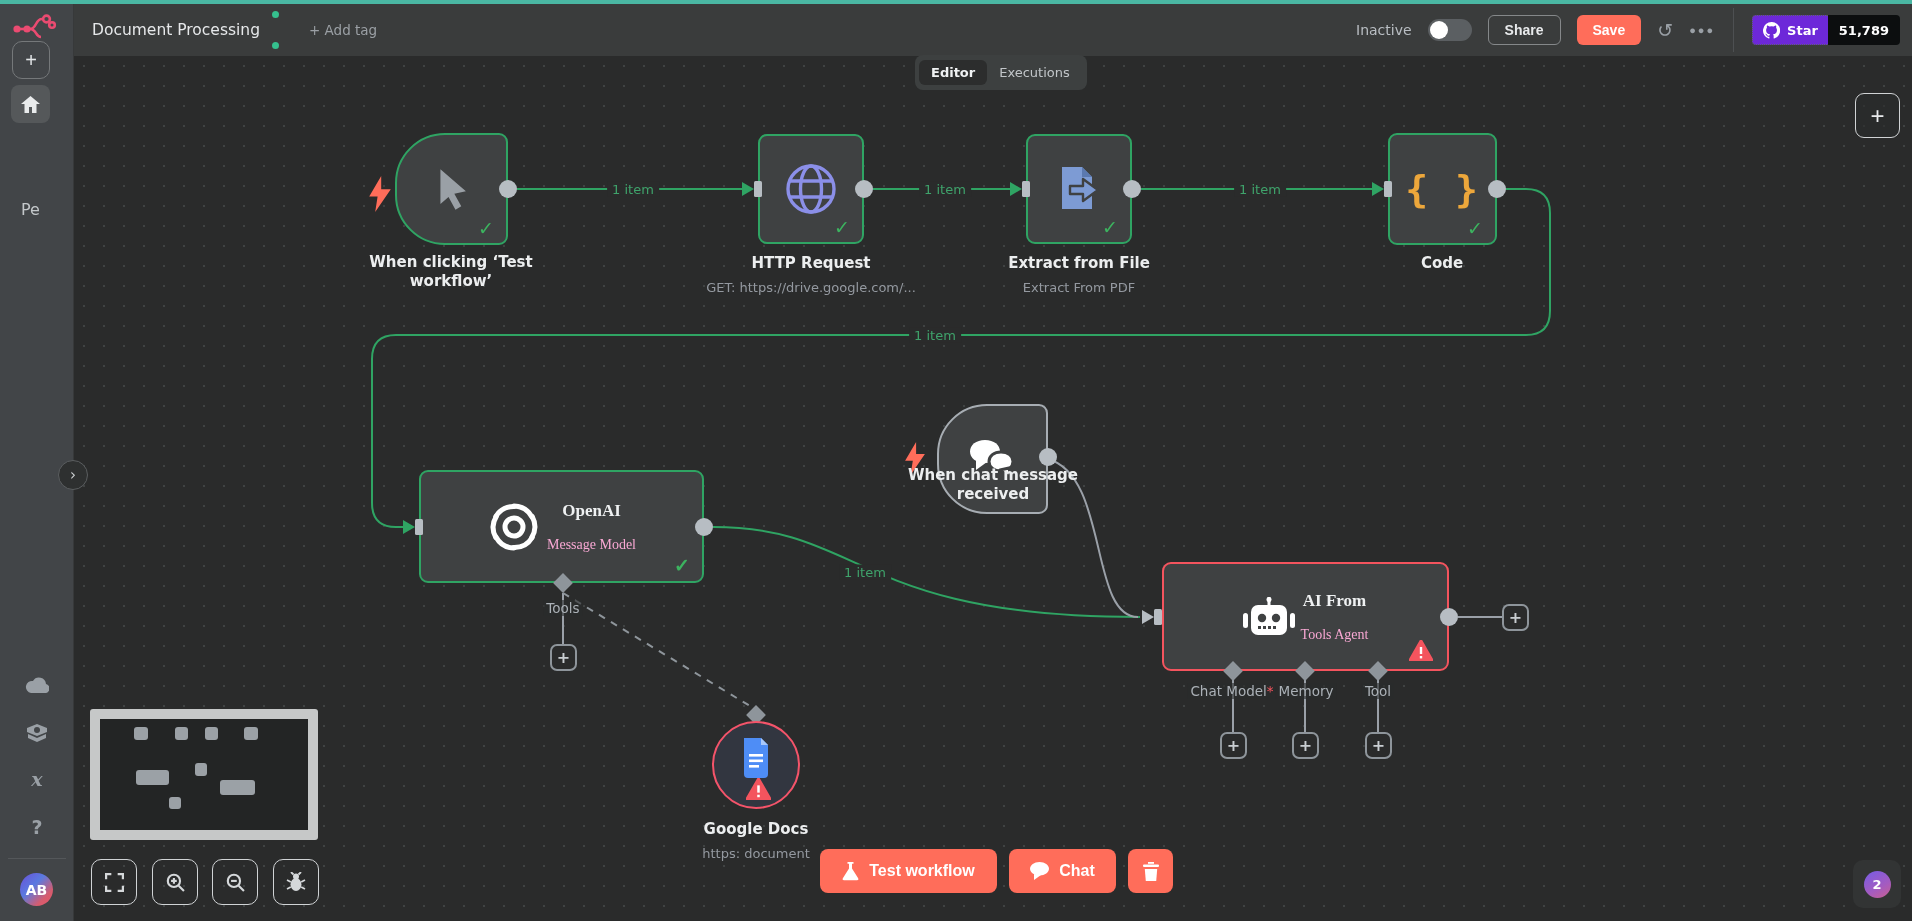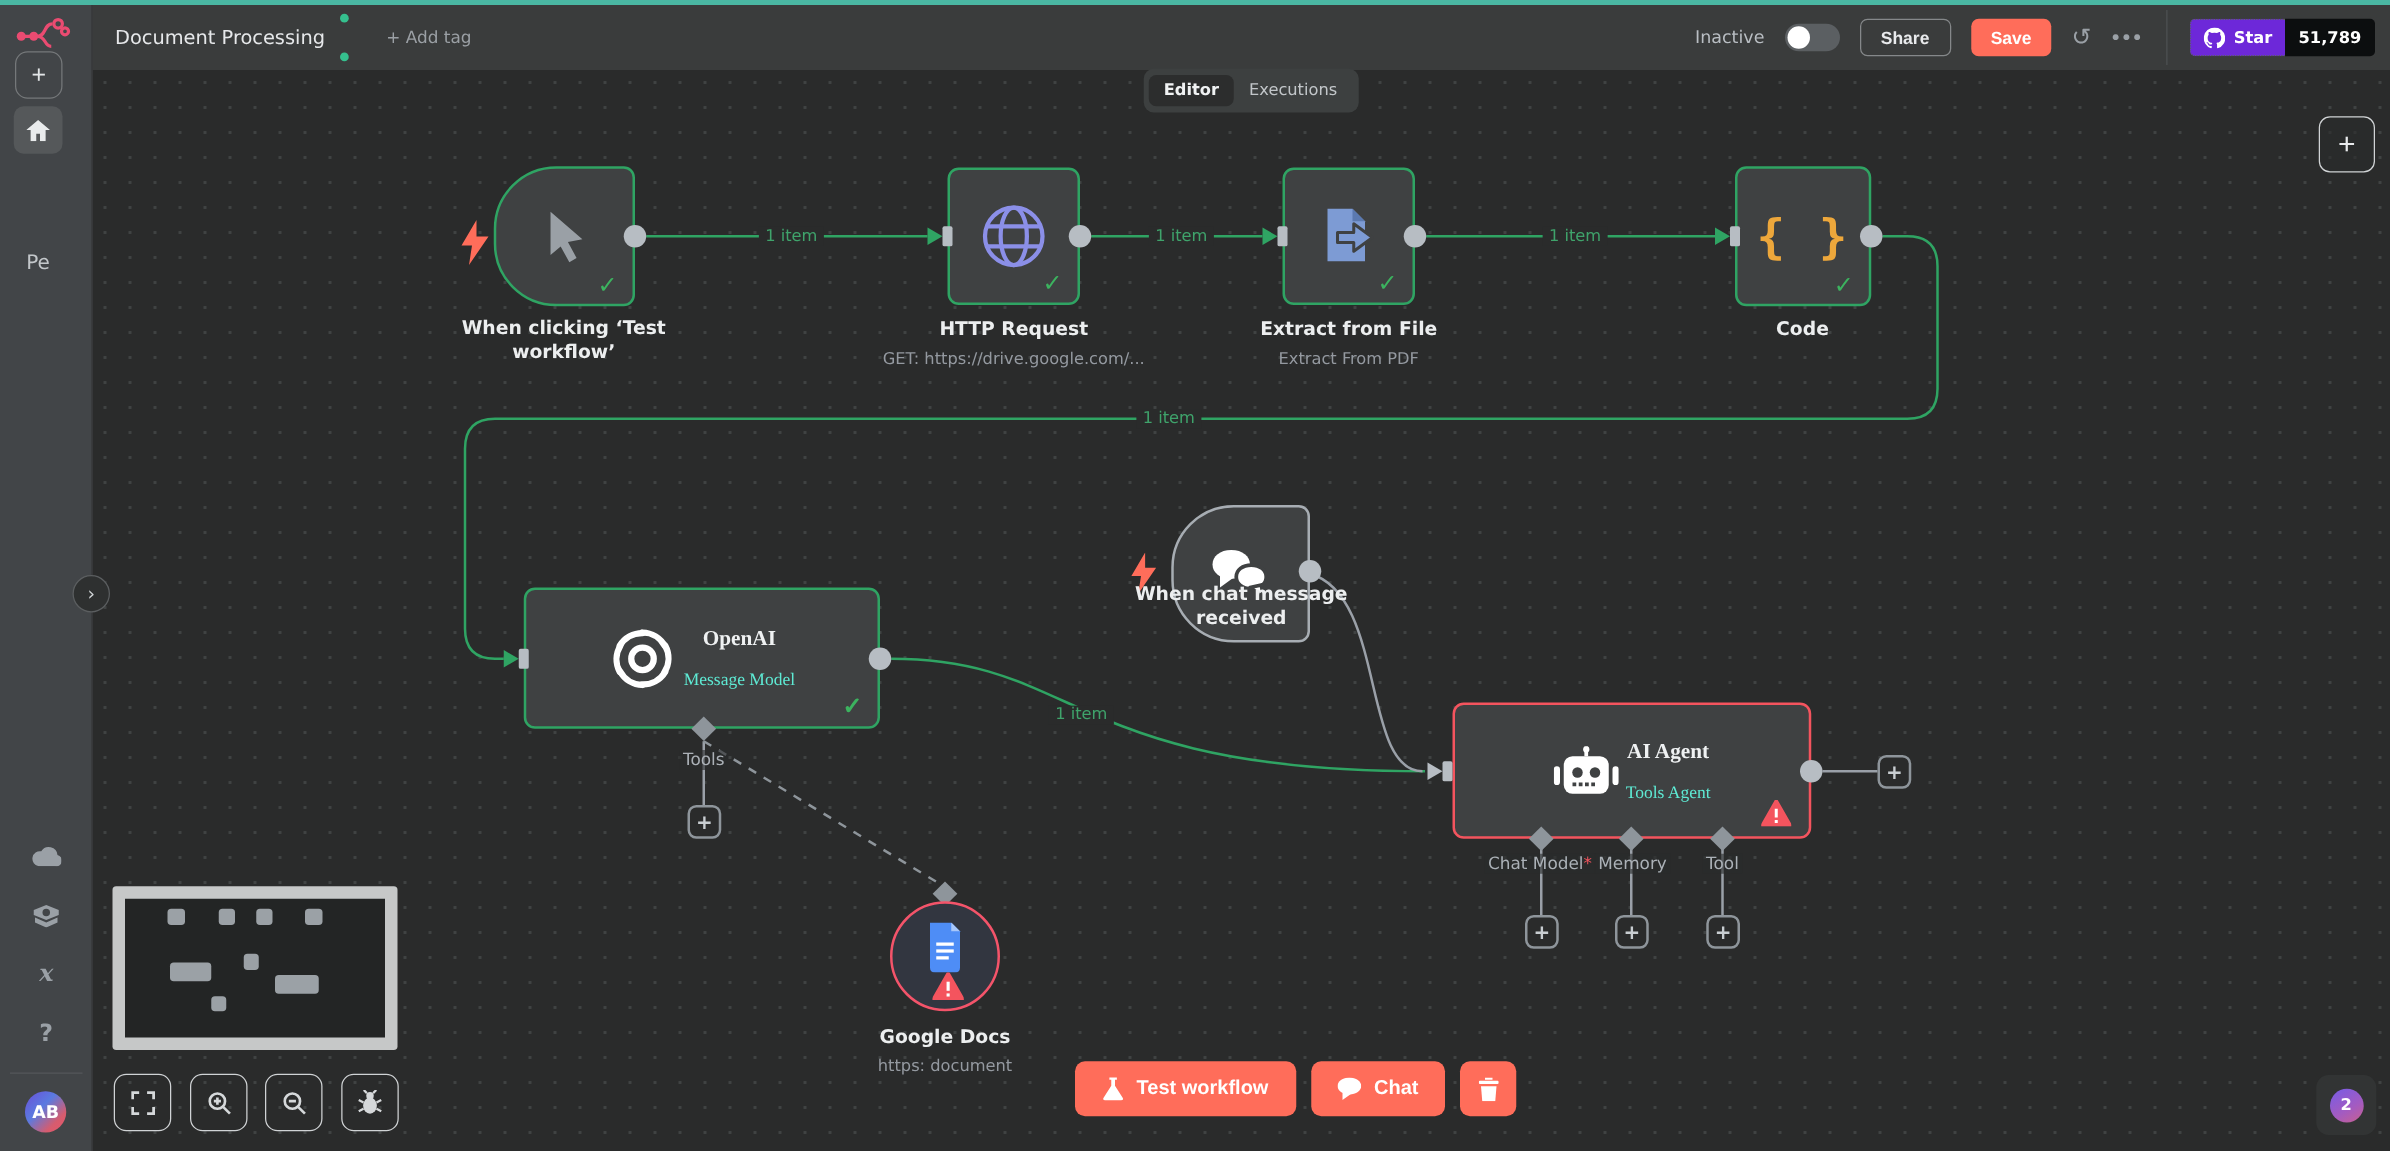--- a/index.html
+++ b/index.html
@@ -53,21 +53,21 @@
   .node { position:absolute; background:#3f4142; border:2px solid #2fa463; display:flex; align-items:center; justify-content:center; }
   .node.sq { border-radius:9px; }
   .node.dshape { border-radius:50px 9px 9px 50px; }
   .node.err { border-color:#f4545e; }
   .node.neutral { border-color:#a7adb3; }
   .node.wide { border-radius:9px; gap:6px;font-family:Liberation Serif, serif; }
   .node .check { position:absolute; right:12px; bottom:4px; color:#3cb35f; font-size:19px; font-weight:bold; }
   .node-label { position:absolute; text-align:center; color:#eceeef; font-size:15px; font-weight:bold; line-height:1.25; }
   .node-sub { position:absolute; text-align:center; color:#9499a0; font-size:13px; }
   .inner-title { color:#eff1f2; font-size:17px; font-weight:bold; text-align:center; }
-  .inner-sub { color:#5eead4; font-size:14px; text-align:center; margin-top:16px; }
+  .inner-sub { color:#f9a8d4; font-size:14px; text-align:center; margin-top:16px; }
 
   .out-dot { position:absolute; width:18px; height:18px; border-radius:50%; background:#b7bdc3; }
   .in-sq { position:absolute; width:8px; height:16px; background:#b7bdc3; border-radius:1.5px; }
   .diamond { position:absolute; width:14px; height:14px; background:#8e959b; transform:rotate(45deg); }
   .plusbox { position:absolute; width:27px; height:27px; border:2px solid #8e959b; border-radius:7px; color:#c8cdd1; font-size:16px; font-weight:bold; display:flex; align-items:center; justify-content:center; background:#2a2b2b; }
   .edge-label { position:absolute; transform:translate(-50%,-50%); color:#3fa36b; font-size:13px; background:#2a2b2b; padding:0 5px; white-space:nowrap; }
   .port-label { position:absolute; transform:translate(-50%,0); color:#abb1b7; font-size:13.5px; white-space:nowrap; background:rgba(42,43,43,.6); padding:0 3px;}
   .req-star { color:#f4545e; }
   .bolt { position:absolute; }
   .warn { position:absolute; }
@@ -77,21 +77,21 @@
 
   
   .minimap { position:absolute; left:16px; top:653px; width:228px; height:131px; background:#c6c8c8; border-radius:3px; padding:10px; }
   .minimap-inner { position:relative; width:100%; height:100%; background:#232525; }
   .mm-block { position:absolute; background:#9ba1a6; border-radius:3px; }
 
   
   .zoom-btn { position:absolute; width:46px; height:46px; border:1.5px solid #d0d3d5; border-radius:10px; background:transparent; display:flex; align-items:center; justify-content:center; }
 
   
-  .action-btn { position:absolute; height:44px; background:#ff6d5a; border:none; border-radius:8px; color:#fff; font-size:16px; font-weight:bold; display:flex; align-items:center; justify-content:center; gap:10px;margin-left:40px; }
+  .action-btn { position:absolute; height:44px; background:#ff6d5a; border:none; border-radius:8px; color:#fff; font-size:16px; font-weight:bold; display:flex; align-items:center; justify-content:center; gap:10px; }
 
   
   .canvas-add { position:absolute; left:1781px; top:37px; width:45px; height:45px; border:1.5px solid #d0d3d5; border-radius:9px; color:#e8eaec; font-size:24px; display:flex; align-items:center; justify-content:center; background:rgba(42,43,43,.6); }
   .news-btn { position:absolute; left:1779px; top:804px; width:48px; height:48px; background:#323434; border-radius:10px; display:flex; align-items:center; justify-content:center; }
   .news-badge { width:27px; height:27px; border-radius:50%; background:linear-gradient(150deg,#7e5ce0 10%,#a45bc0 60%,#c9608f 100%); color:#fff; font-size:13px; font-weight:bold; display:flex; align-items:center; justify-content:center; }
 </style>
 </head>
 <body>
 
 <div id="app">
@@ -321,21 +321,21 @@
         <rect x="47" y="16" width="5" height="15" rx="2.5" fill="#fff"></rect>
         <rect x="8" y="8" width="36" height="30" rx="7" fill="#fff"></rect>
         <circle cx="19" cy="21" r="4.2" fill="#3f4142"></circle>
         <circle cx="33" cy="21" r="4.2" fill="#3f4142"></circle>
         <rect x="15" y="29" width="3" height="3" fill="#3f4142"></rect>
           <rect x="20" y="29" width="3" height="3" fill="#3f4142"></rect>
           <rect x="25" y="29" width="3" height="3" fill="#3f4142"></rect>
           <rect x="30" y="29" width="3" height="3" fill="#3f4142"></rect>
       </svg>
       <div>
-        <div class="inner-title">AI Agent</div>
+        <div class="inner-title">AI From</div>
         <div class="inner-sub">Tools Agent</div>
       </div>
       <svg class="warn" style="right:14px;bottom:8px;position:absolute" width="24" height="21" viewBox="0 0 24 21">
         <path d="M12 0 L24 21 H0 Z" fill="#f4545e" stroke="#f4545e" stroke-width="2" stroke-linejoin="round"></path>
         <rect x="10.8" y="7" width="2.4" height="7" fill="#fff"></rect>
           <rect x="10.8" y="16" width="2.4" height="2.4" fill="#fff"></rect>
       </svg>
     </div>
     <div class="in-sq" style="left:1080px;top:553px"></div>
     <div class="out-dot" style="left:1366px;top:552px"></div>

